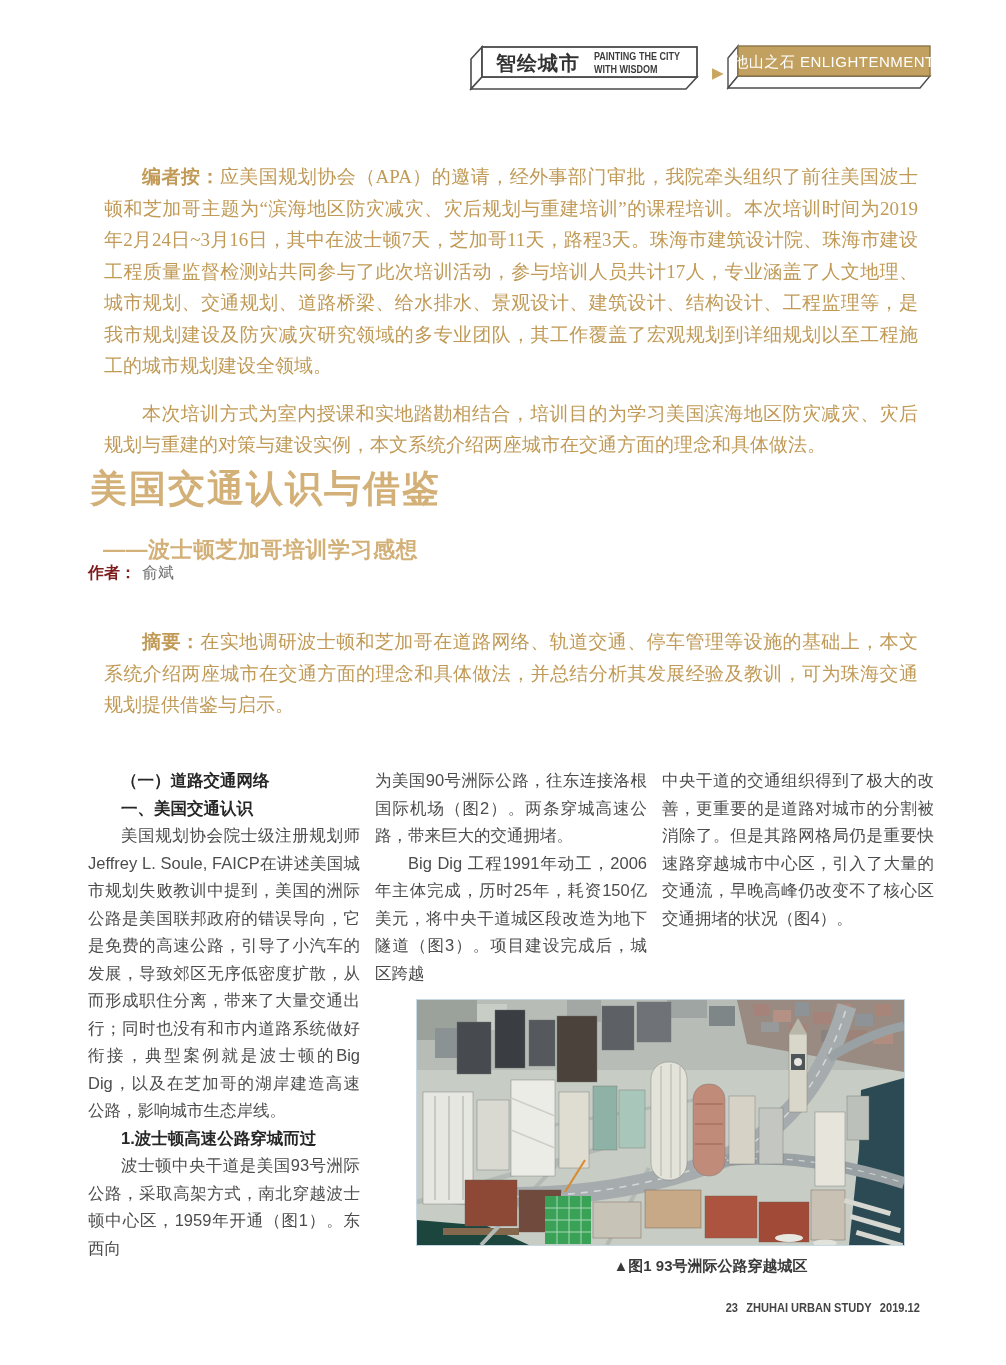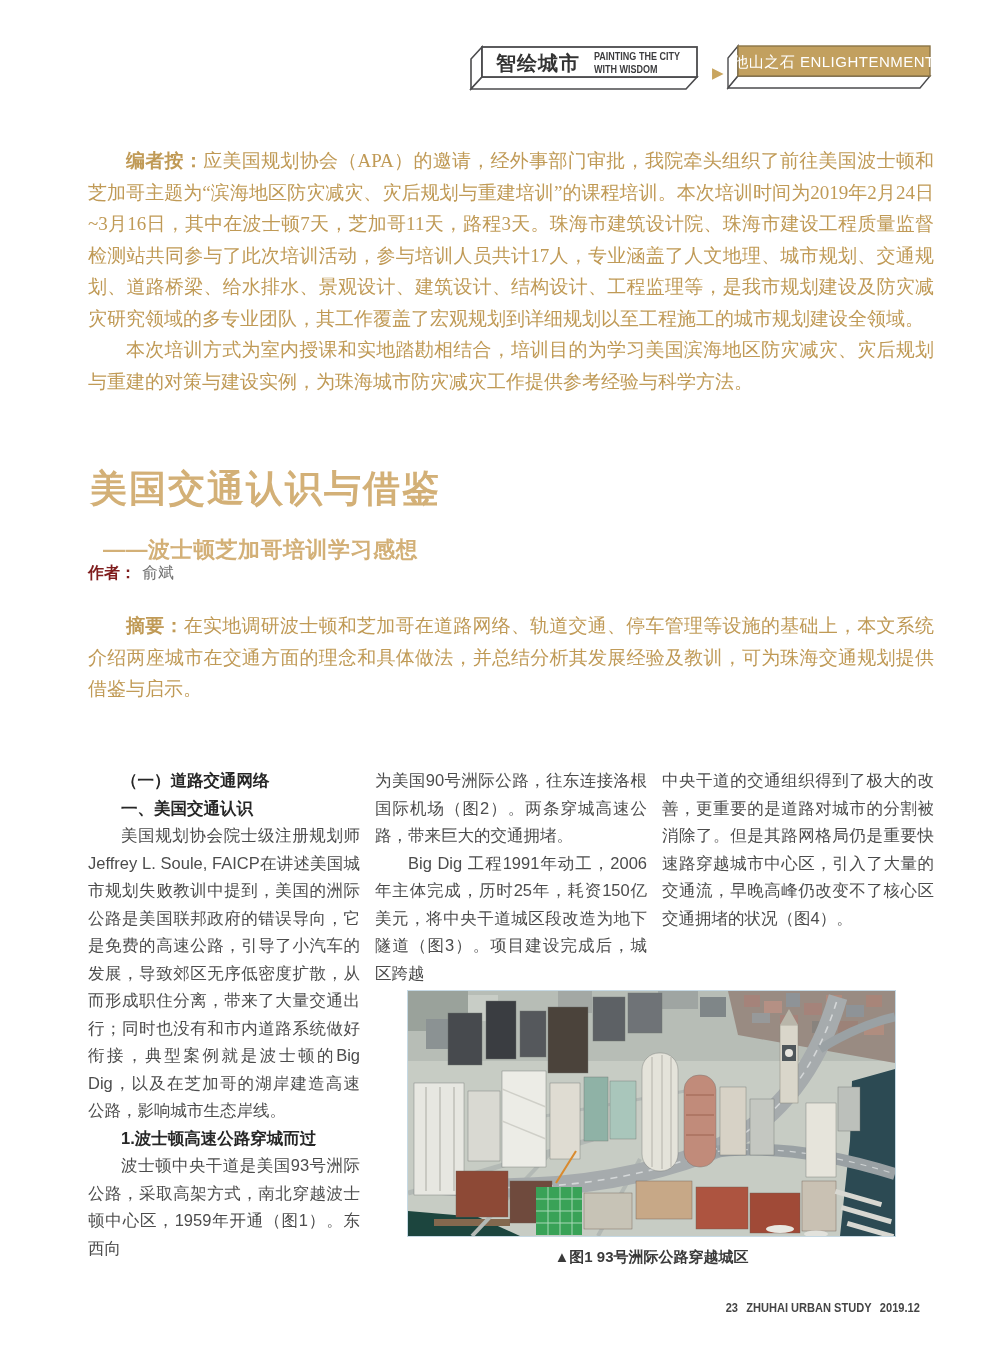--- a/index.html
+++ b/index.html
@@ -10,21 +10,21 @@
   
   .masthead{position:absolute;top:44px;left:468px;display:flex;align-items:center;}
   .badge-svg{display:block;}
   .arrow-glyph{display:inline-block;color:#C9A55E;font-size:15px;line-height:15px;margin:9px 2px 0 2px;}
   
   .serif-gold{
     position:absolute;left:88px;width:846px;color:#C09A56;
     font-family:"Liberation Serif","DejaVu Serif",serif;
     font-size:19px;line-height:31.5px;text-align:justify;
   }
-  .serif-gold p{margin:0;text-indent:2em;}
+  .serif-gold p{margin:16px;text-indent:2em;}
   .serif-gold b{font-weight:700;}
   .editor-note{top:145px;}
   .abstract{top:610px;}
   
   .title{
     position:absolute;left:86px;top:460px;margin:4px;
     font-size:37px;font-weight:700;color:#D3B077;letter-spacing:2px;
   }
   .subtitle{
     position:absolute;left:88px;top:520px;margin:15px;
@@ -36,21 +36,21 @@
   
   .col{
     position:absolute;top:767px;width:272px;
     font-size:16.5px;line-height:27.5px;color:#4c4c4c;text-align:justify;
   }
   .col-1{left:88px;}  .col-2{left:375px;}  .col-3{left:662px;}
   .col p{margin:0;text-indent:33px;}
   .col p.cont{text-indent:0;}
   .col .h{font-weight:700;color:#262626;text-indent:33px;}
   
-  .figure{position:absolute;left:404px;top:987px;width:489px;margin:3px;}
+  .figure{position:absolute;left:404px;top:987px;width:589px;margin:12px;}
   .figure svg{display:block;border:1px solid #c6d9e4;}
   .caption{margin-top:11px;text-align:center;font-size:15px;font-weight:600;color:#3a3a3a;}
   
   .page-footer{
     position:absolute;top:1300px;right:86px;display:flex;gap:10px;
     font-size:13.5px;font-weight:700;color:#454545;
     transform:scaleX(0.82);transform-origin:100% 50%;white-space:nowrap;
   }
 </style>
 </head>
@@ -73,21 +73,21 @@
     <svg class="badge-svg" width="216" height="48" viewBox="0 0 216 48">
       <polygon points="12,2 2,14 2,44 12,32" fill="#ffffff" stroke="#4b4b4d" stroke-width="1.4"></polygon>
       <polygon points="12,32 2,44 194,44 204,32" fill="#ffffff" stroke="#4b4b4d" stroke-width="1.4"></polygon>
       <rect x="12" y="2" width="192" height="30" fill="#C2A05F" stroke="#8a7446" stroke-width="1.4"></rect>
       <text x="108" y="23" text-anchor="middle" font-family="Liberation Sans, DejaVu Sans, sans-serif" font-size="15" fill="#ffffff" letter-spacing="0.5">他山之石 ENLIGHTENMENT</text>
     </svg>
   </header>
 
   <section class="serif-gold editor-note">
     <p><b>编者按：</b><span>应美国规划协会（APA）的邀请，经外事部门审批，我院牵头组织了前往美国波士顿和芝加哥主题为“滨海地区防灾减灾、灾后规划与重建培训”的课程培训。本次培训时间为2019年2月24日~3月16日，其中在波士顿7天，芝加哥11天，路程3天。珠海市建筑设计院、珠海市建设工程质量监督检测站共同参与了此次培训活动，参与培训人员共计17人，专业涵盖了人文地理、城市规划、交通规划、道路桥梁、给水排水、景观设计、建筑设计、结构设计、工程监理等，是我市规划建设及防灾减灾研究领域的多专业团队，其工作覆盖了宏观规划到详细规划以至工程施工的城市规划建设全领域。</span></p>
-    <p>本次培训方式为室内授课和实地踏勘相结合，培训目的为学习美国滨海地区防灾减灾、灾后规划与重建的对策与建设实例，为珠海城市防灾减灾工作提供参考经验与科学方法。</p>
+    <p>本次培训方式为室内授课和实地踏勘相结合，培训目的为学习美国滨海地区防灾减灾、灾后规划与重建的对策与建设实例，本文系统介绍两座城市在交通方面的理念和具体做法。</p>
   </section>
 
   <h1 class="title">美国交通认识与借鉴</h1>
   <h2 class="subtitle">——波士顿芝加哥培训学习感想</h2>
   <div class="author">
     <b>作者：</b><span>俞斌</span>
   </div>
 
   <section class="serif-gold abstract">
     <p><b>摘要：</b><span>在实地调研波士顿和芝加哥在道路网络、轨道交通、停车管理等设施的基础上，本文系统介绍两座城市在交通方面的理念和具体做法，并总结分析其发展经验及教训，可为珠海交通规划提供借鉴与启示。</span></p>

